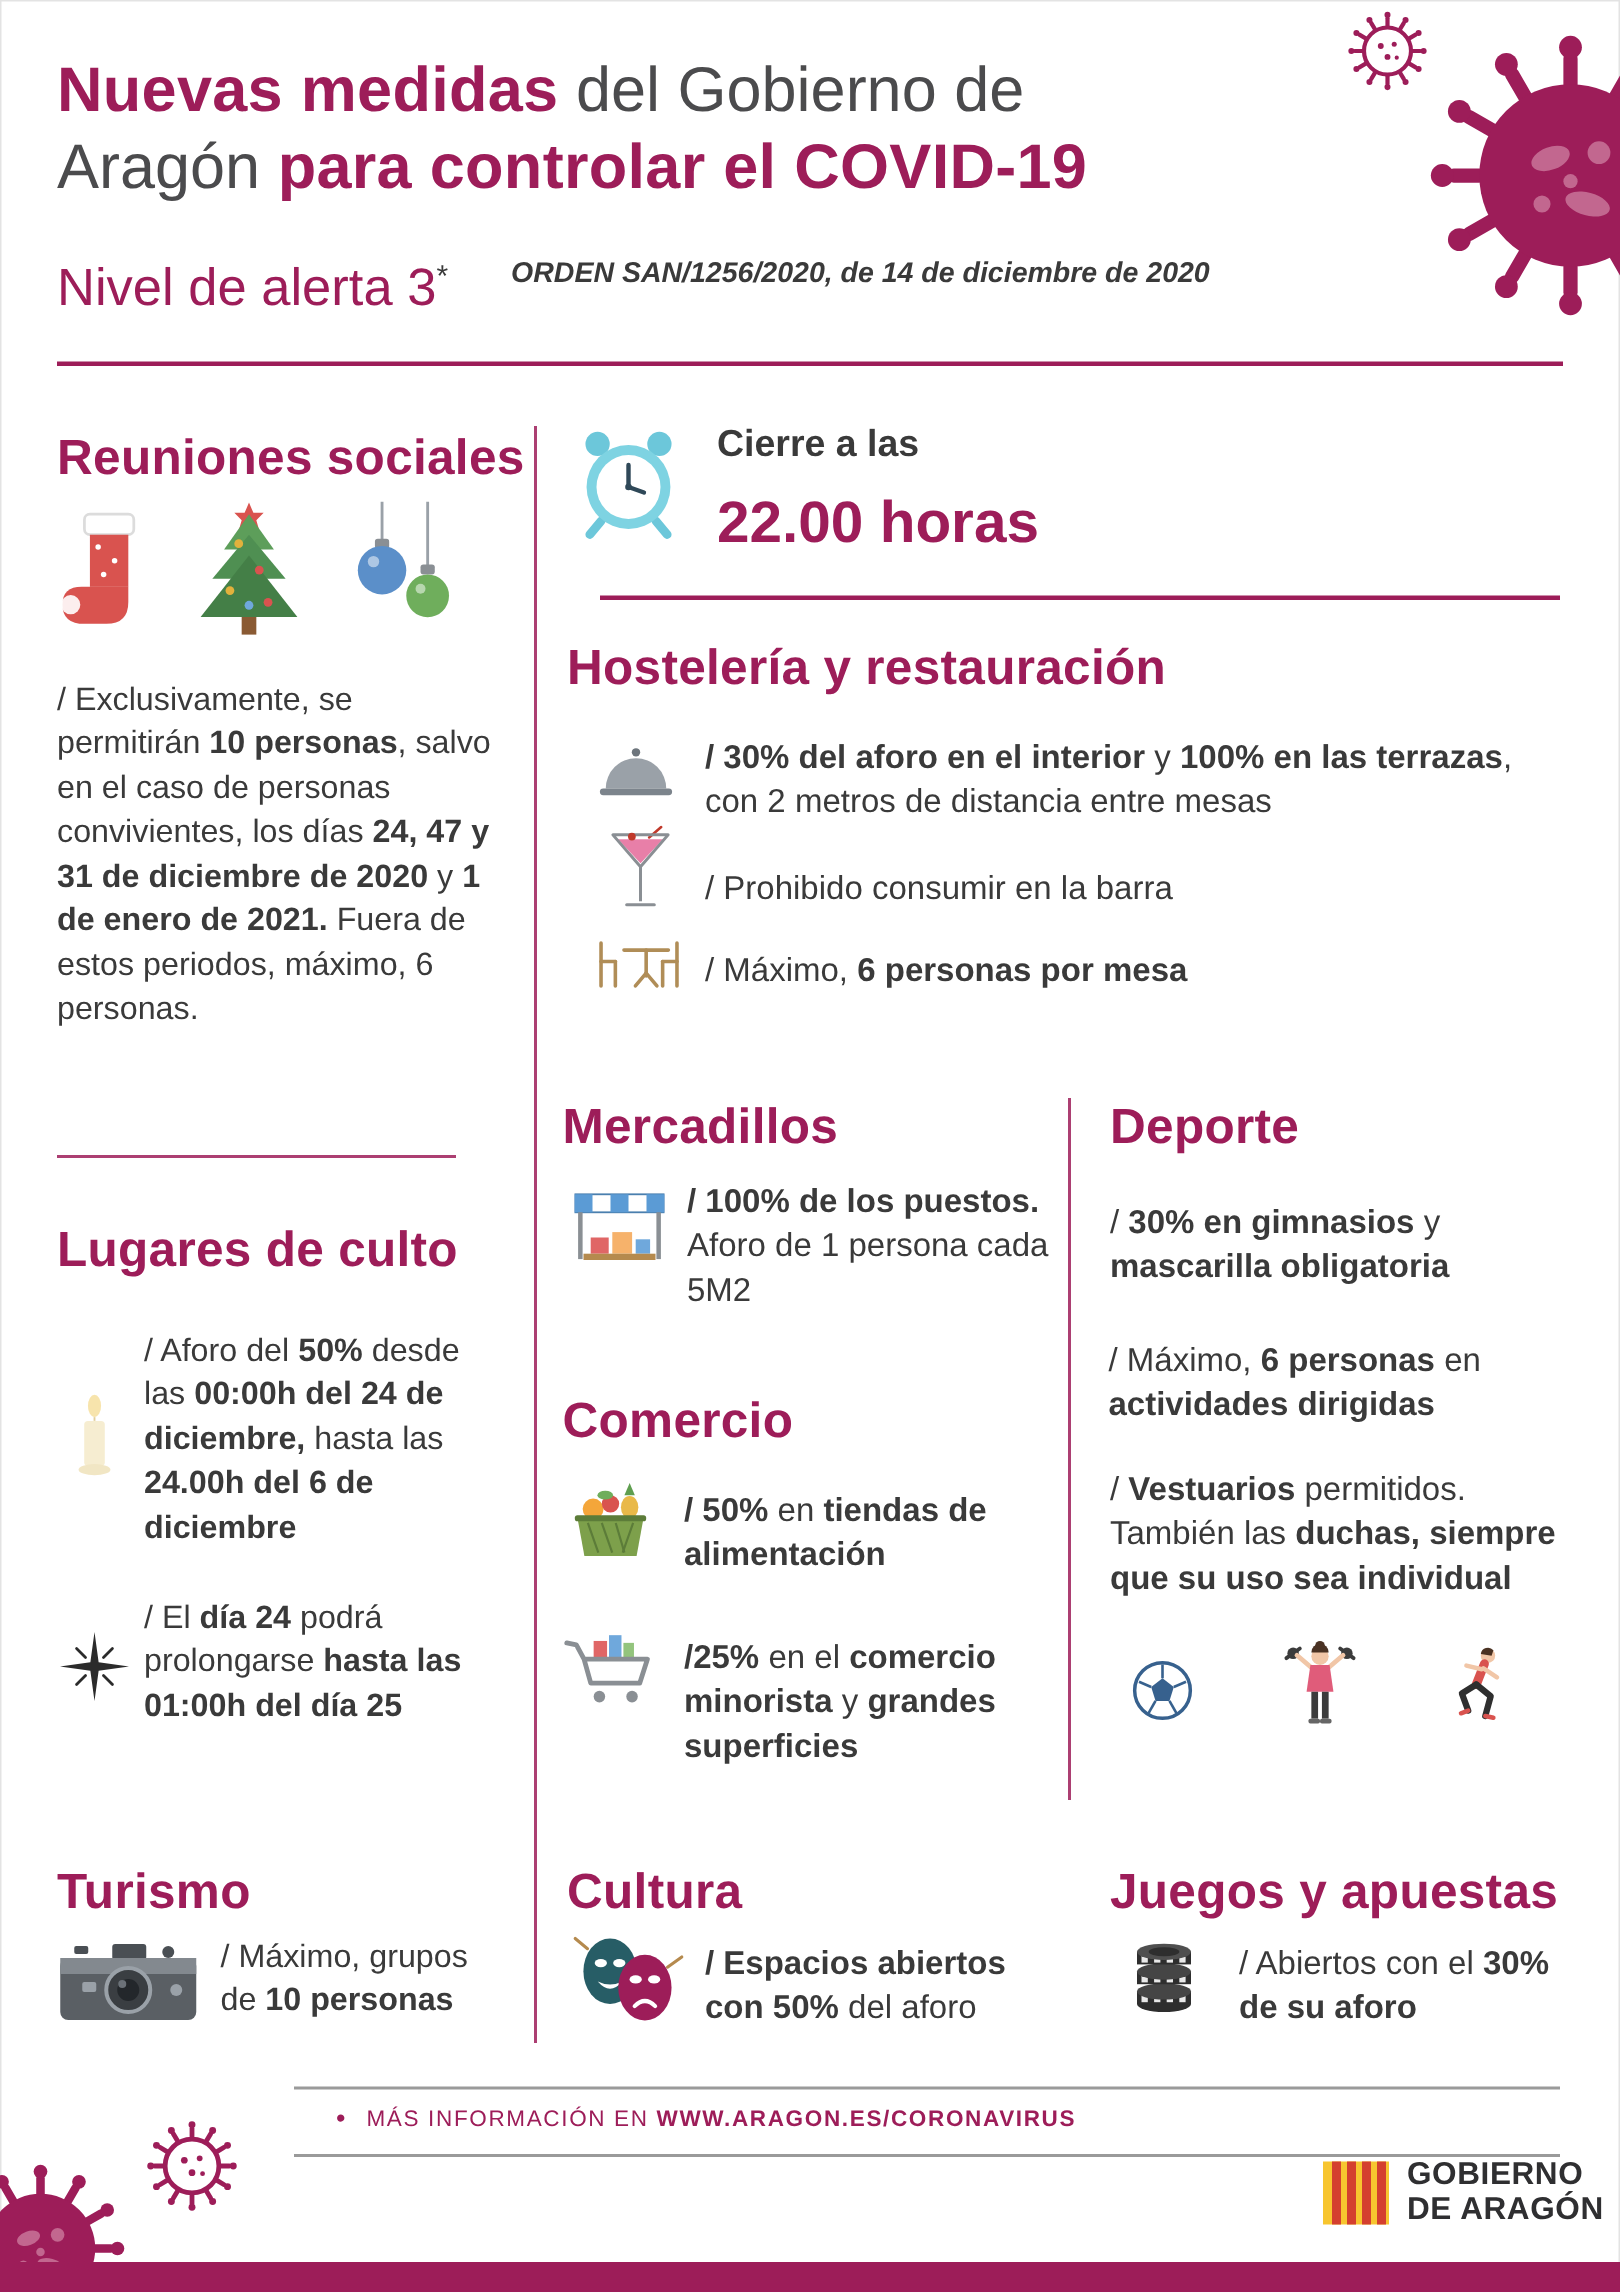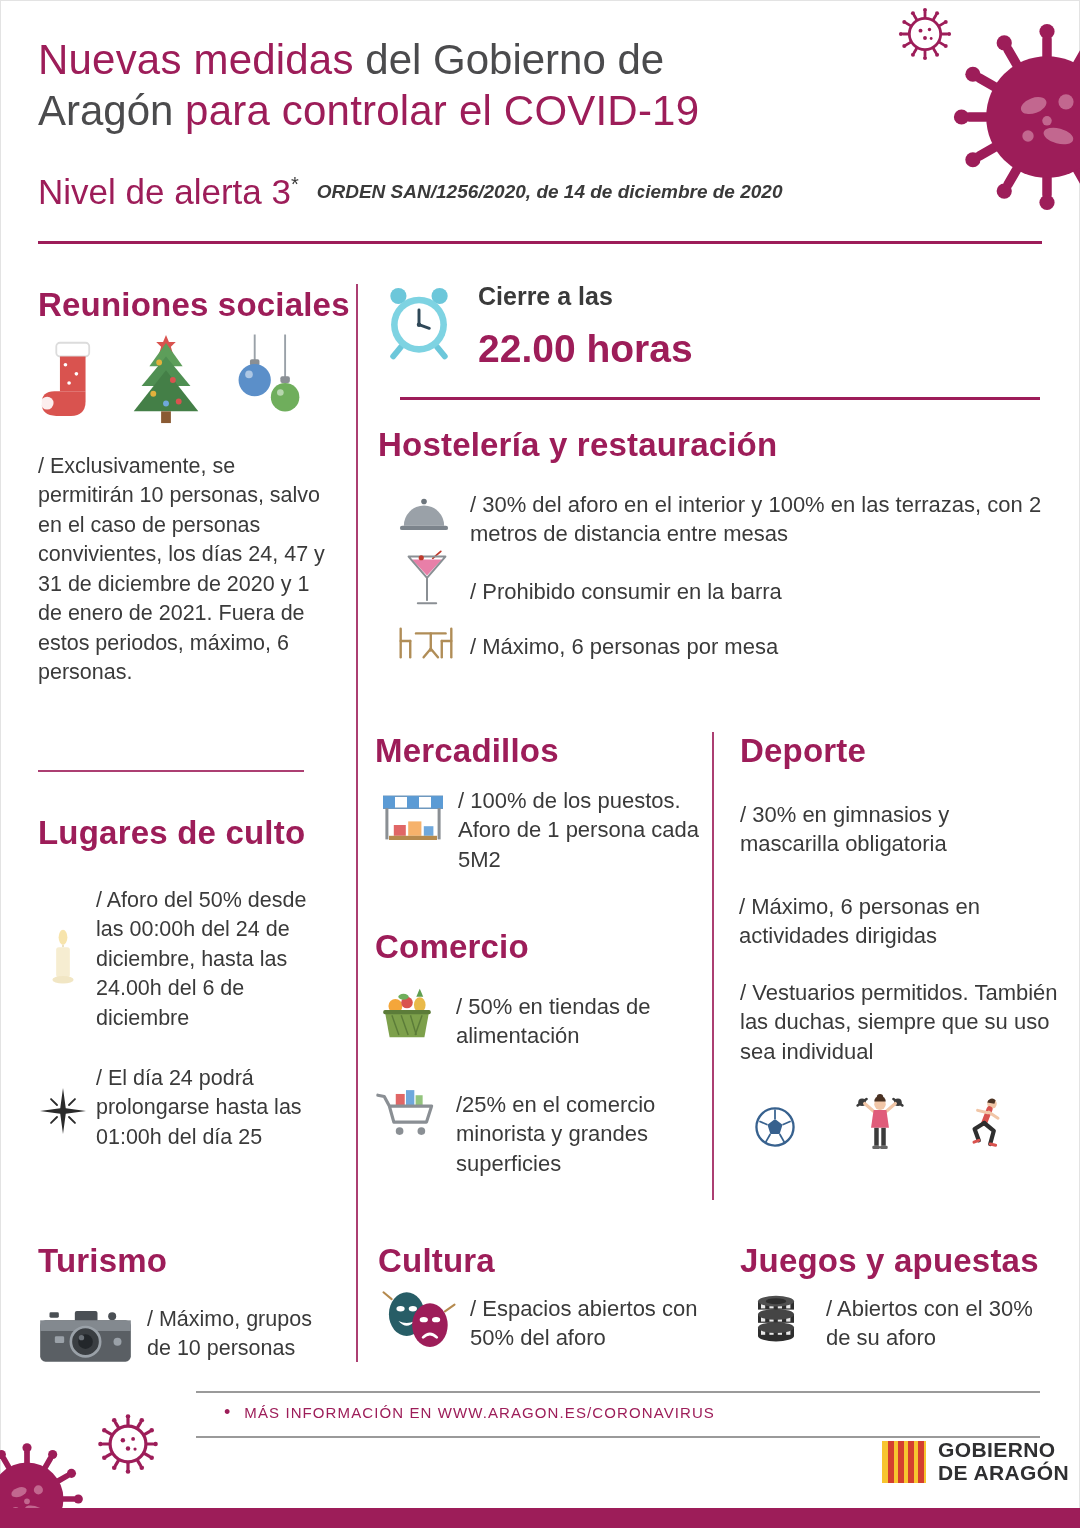--- a/index.html
+++ b/index.html
@@ -6,21 +6,21 @@
   html,body { background:#eaeaea; }
   :root { --accent:#9d1d59; --text:#3a3a3a; }
   .page {
     position:relative; width:1080px; height:1528px; margin:0 auto;
     background:#ffffff; overflow:hidden;
     font-family:"Liberation Sans","DejaVu Sans",sans-serif;
     color:var(--text);
     box-shadow: inset 0 0 0 1px #e3e3e3;
   }
   .abs { position:absolute; }
-  .b { font-weight:400; }
+  .b { font-weight:700; }
   .accent { color:var(--accent); }
   .h-sec { font-size:33px; font-weight:700; color:var(--accent); letter-spacing:.2px; }
   .rule { background:var(--accent); }
   .grayrule { background:#9a9a9a; }
   .txt { font-size:22px; line-height:1.34; color:var(--text); }
   .txt-sm { font-size:21.5px; line-height:1.37; color:var(--text); }
   .title { font-size:42px; line-height:1.22; color:#4b4b4d; font-weight:400; }
   .title .b { letter-spacing:.2px; }
   .alert { font-size:35px; color:var(--accent); }
   .alert sup { font-size:20px; color:#3a3a3a; }
@@ -112,21 +112,21 @@
           <circle cx="61" cy="58" r="2.5"></circle>
       </g>
     </symbol>
   </defs>
 </svg>
 
 <div class="page">
 
   <div class="abs title" style="left:38px; top:34px; width:700px;"><span class="b accent">Nuevas medidas</span><span> del Gobierno de</span><br><span>Aragón </span><span class="b accent">para controlar el COVID-19</span></div>
 
-  <div class="abs" style="left:38px; top:172px; display:flex; align-items:center; gap:18px;">
+  <div class="abs" style="left:38px; top:172px; display:flex; align-items:flex-start; gap:42px;">
     <div class="alert">
       <span>Nivel de alerta 3</span><sup>*</sup>
     </div>
     <div class="order">ORDEN SAN/1256/2020, de 14 de diciembre de 2020</div>
   </div>
 
   <div class="abs rule" style="left:38px; top:241px; width:1004px; height:3px;"></div>
 
   <svg class="abs" style="left:897px; top:6px;" width="56" height="56">
       <use href="#sym-virus-outline"></use>
@@ -198,21 +198,21 @@
           <line x1="76" y1="24" x2="63" y2="37"></line>
         <line x1="24" y1="76" x2="37" y2="63"></line>
           <line x1="76" y1="76" x2="63" y2="63"></line>
       </g>
     </svg>
     <div class="txt-sm" style="padding-left:58px;"><span>/ El </span><span class="b">día 24</span><span> podrá prolongarse </span><span class="b">hasta las 01:00h del día 25</span></div>
   </div>
 
   <h2 class="abs h-sec" style="left:38px; top:1242px;">Turismo</h2>
 
-  <div class="abs" style="left:38px; top:1288px; display:flex; align-items:flex-start;margin-top:15px;">
+  <div class="abs" style="left:38px; top:1288px; display:flex; align-items:flex-start;">
     <svg width="95" height="64" viewBox="0 0 140 96">
       <rect x="54" y="12" width="34" height="16" rx="3" fill="#4a4f54"></rect>
       <rect x="16" y="14" width="14" height="8" rx="2" fill="#4a4f54"></rect>
       <circle cx="110" cy="20" r="6" fill="#4a4f54"></circle>
       <rect x="2" y="26" width="136" height="62" rx="8" fill="#5a5f64"></rect>
       <rect x="2" y="26" width="136" height="16" fill="#83898f"></rect>
       <rect x="24" y="50" width="14" height="10" rx="2" fill="#9aa1a8"></rect>
       <circle cx="70" cy="58" r="22" fill="#3a3e42" stroke="#9aa1a8" stroke-width="4"></circle>
       <circle cx="70" cy="58" r="11" fill="#23272b"></circle>
       <circle cx="64" cy="52" r="4" fill="#6b7178"></circle>

